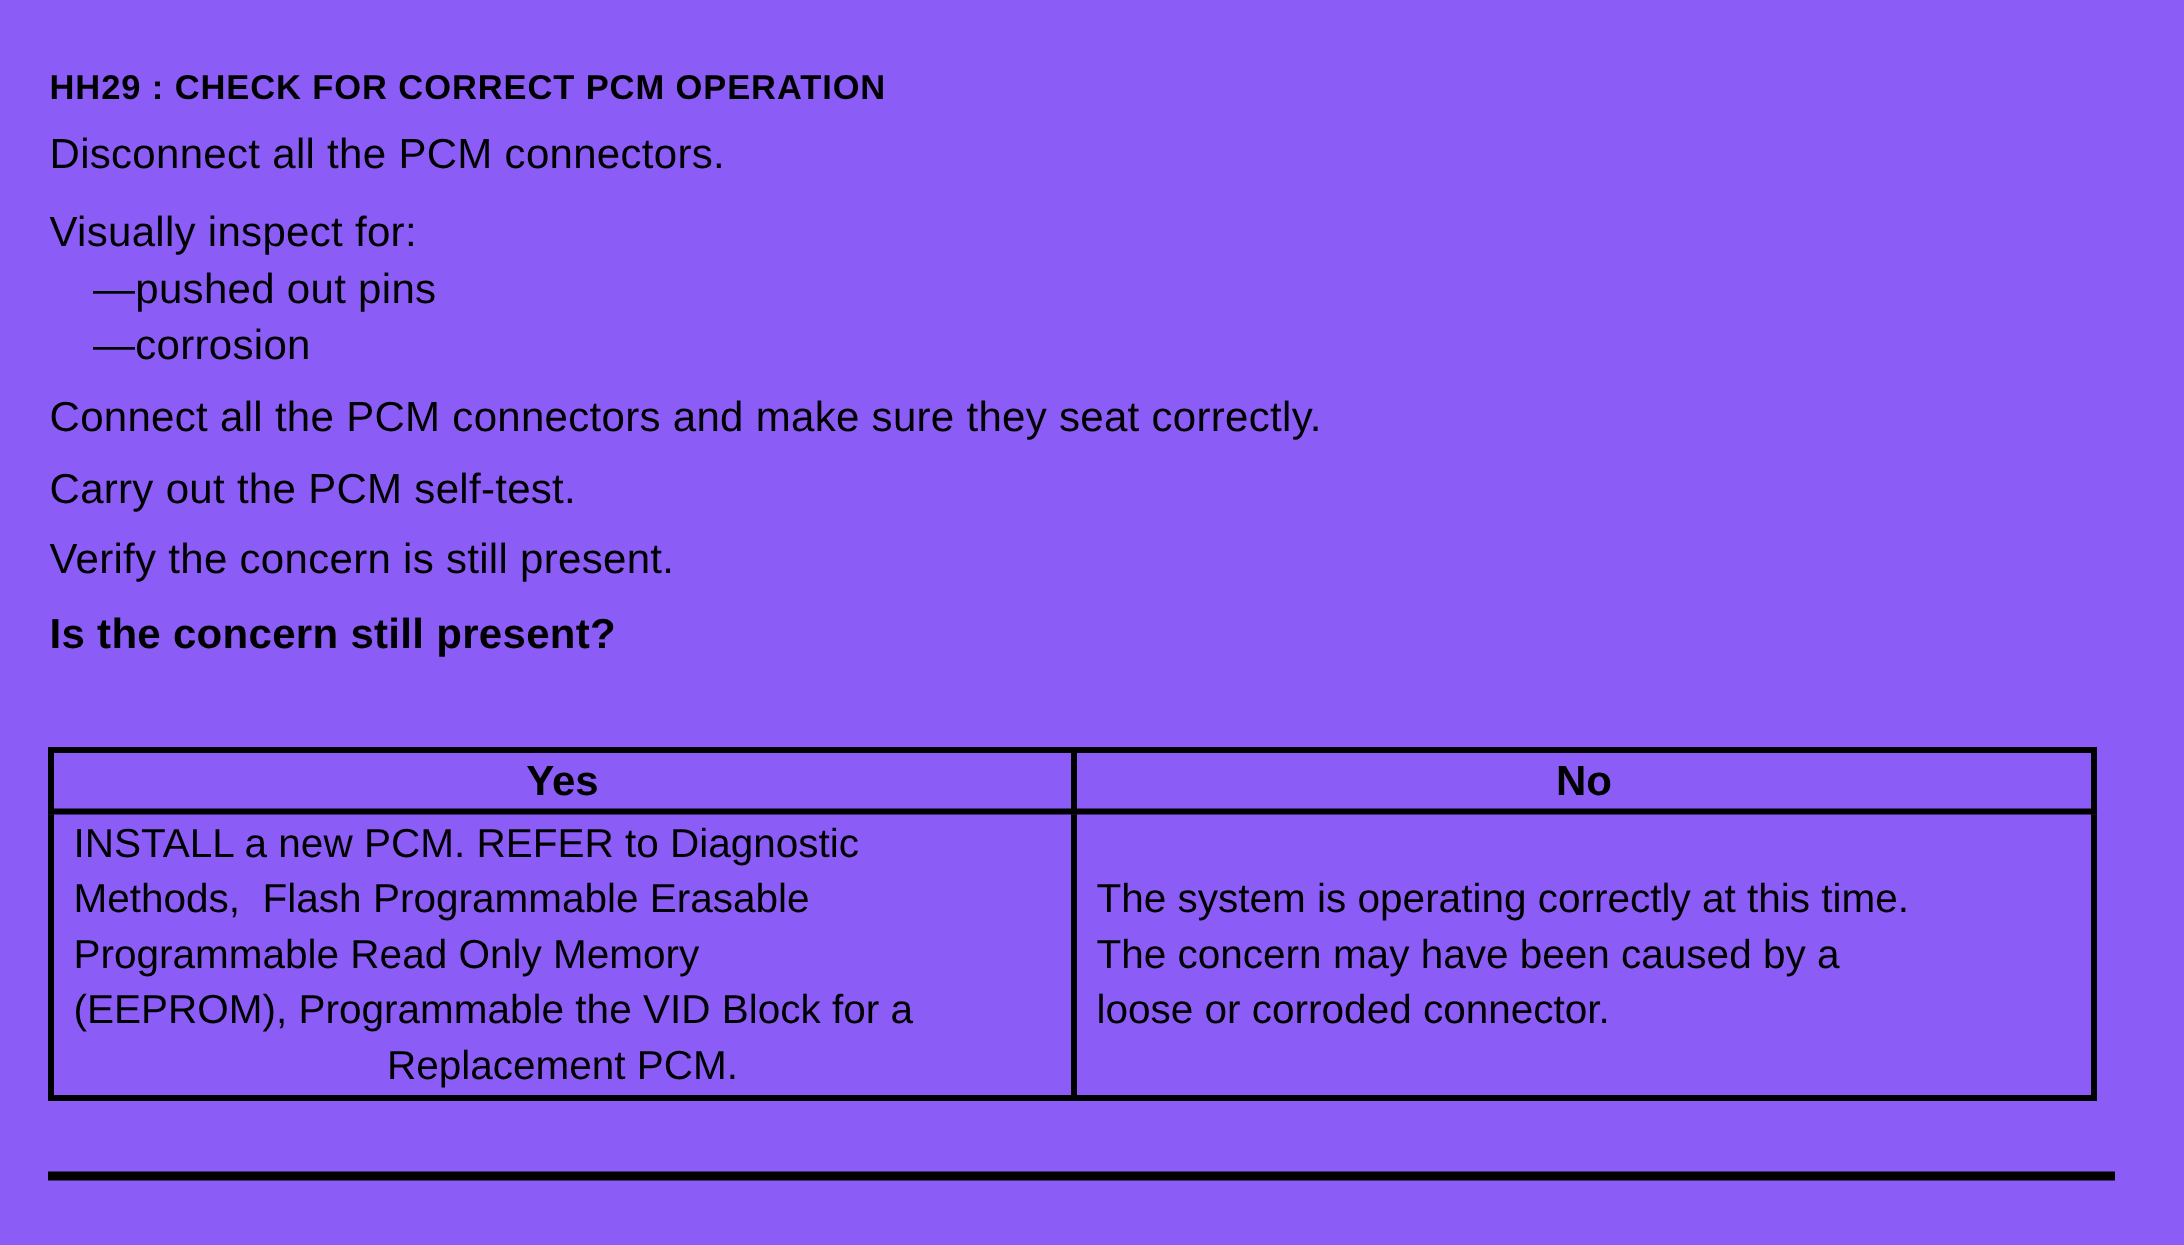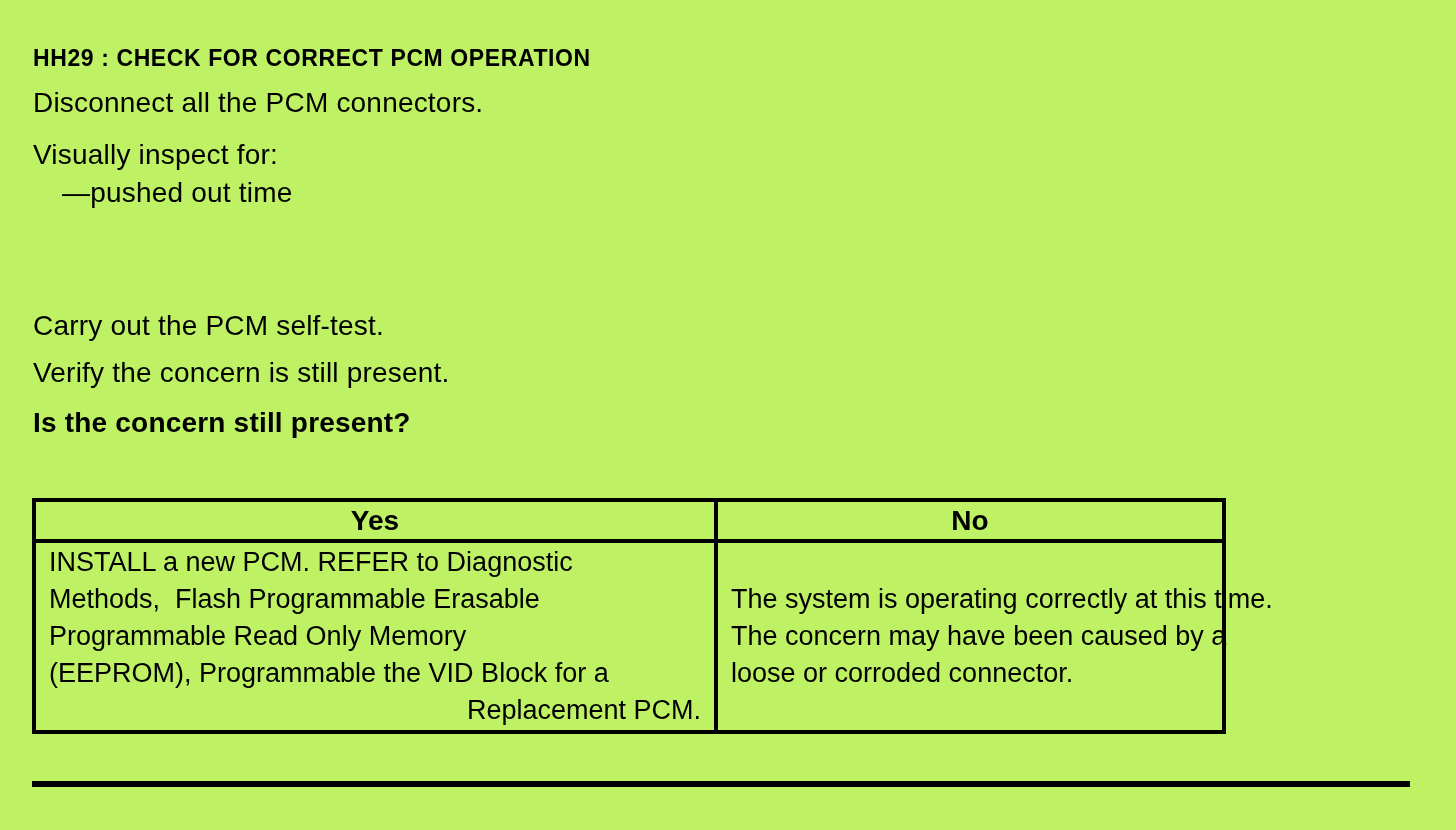--- a/index.html
+++ b/index.html
@@ -4,21 +4,21 @@
 <style>
   html, body {
     margin: 0;
     padding: 0;
     background: #ffffff;
   }
   .doc {
     position: relative;
     width: 1456px;
     height: 830px;
-    background: #bef264;
+    background: #8b5cf6;
     color: #000000;
     font-family: "Liberation Sans", sans-serif;
     overflow: hidden;
   }
   .heading {
     position: absolute;
     left: 33px;
     top: 45px;
     font-size: 23px;
     font-weight: bold;
@@ -41,21 +41,21 @@
   .s3 { top: 213px; }
   .s4 { top: 261px; }
   .s5 { top: 309px; }
   .s6 { top: 356px; }
   .s7 { top: 406px; }
 
   table.result {
     position: absolute;
     left: 32px;
     top: 498px;
-    width: 1194px;
+    width: 1366px;
     border-collapse: collapse;
     table-layout: fixed;
   }
   table.result th,
   table.result td {
     border: 4px solid #000000;
     padding: 0;
     font-family: "Liberation Sans", sans-serif;
   }
   table.result th {
@@ -70,41 +70,43 @@
     vertical-align: middle;
     font-size: 27px;
   }
   .col-yes { width: 682px; }
   .cell-line {
     line-height: 37px;
     white-space: pre;
     padding: 0 13px;
     text-align: left;
   }
-  .yes-cell .cell-line.centered { text-align: right; }
+  .yes-cell .cell-line.centered { text-align: center; }
 
   .bottom-rule {
     position: absolute;
     left: 32px;
     top: 781px;
     width: 1378px;
     height: 6px;
     background: #000000;
   }
 </style>
 </head>
 <body>
 
 <div class="doc">
 
   <div class="heading">HH29 : CHECK FOR CORRECT PCM OPERATION</div>
 
   <div class="step s0">Disconnect all the PCM connectors.</div>
   <div class="step s1">Visually inspect for:</div>
-  <div class="step s2 sub">—pushed out time</div>
+  <div class="step s2 sub">—pushed out pins</div>
+  <div class="step s3 sub">—corrosion</div>
+  <div class="step s4">Connect all the PCM connectors and make sure they seat correctly.</div>
   <div class="step s5">Carry out the PCM self-test.</div>
   <div class="step s6">Verify the concern is still present.</div>
   <div class="step s7 question">Is the concern still present?</div>
 
   <table class="result">
     <colgroup>
       <col class="col-yes">
       <col>
     </colgroup>
     <tbody>

